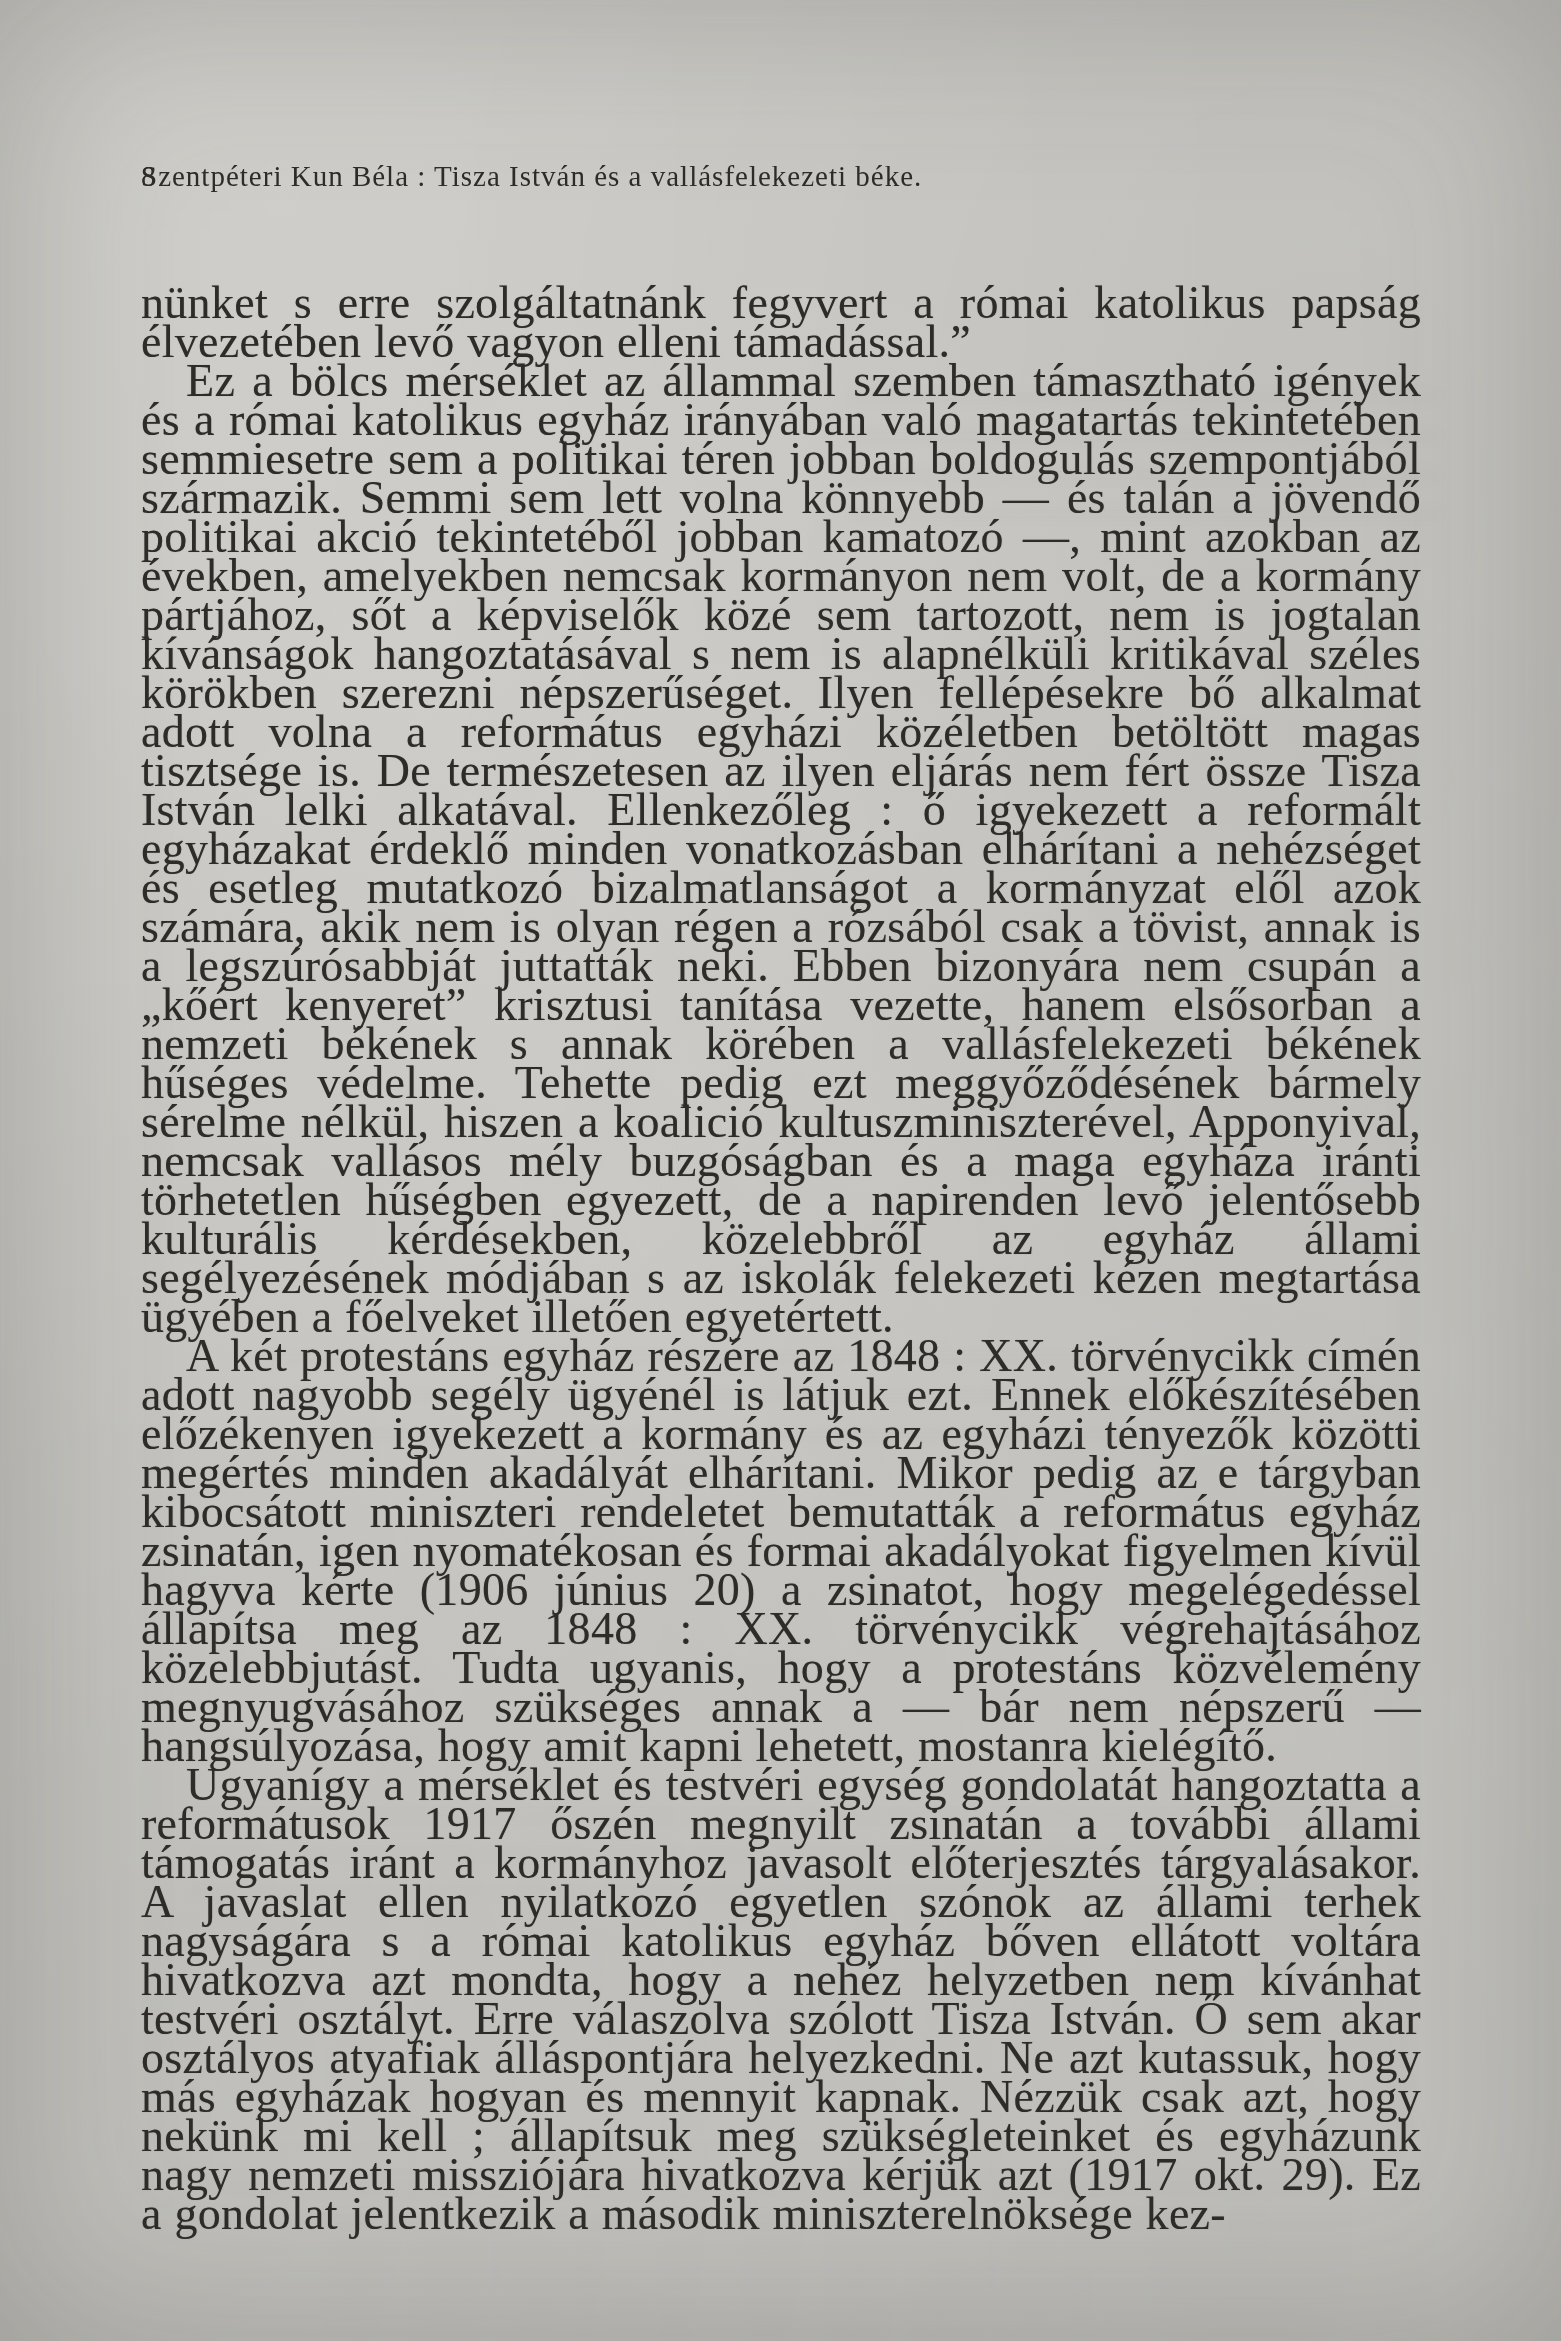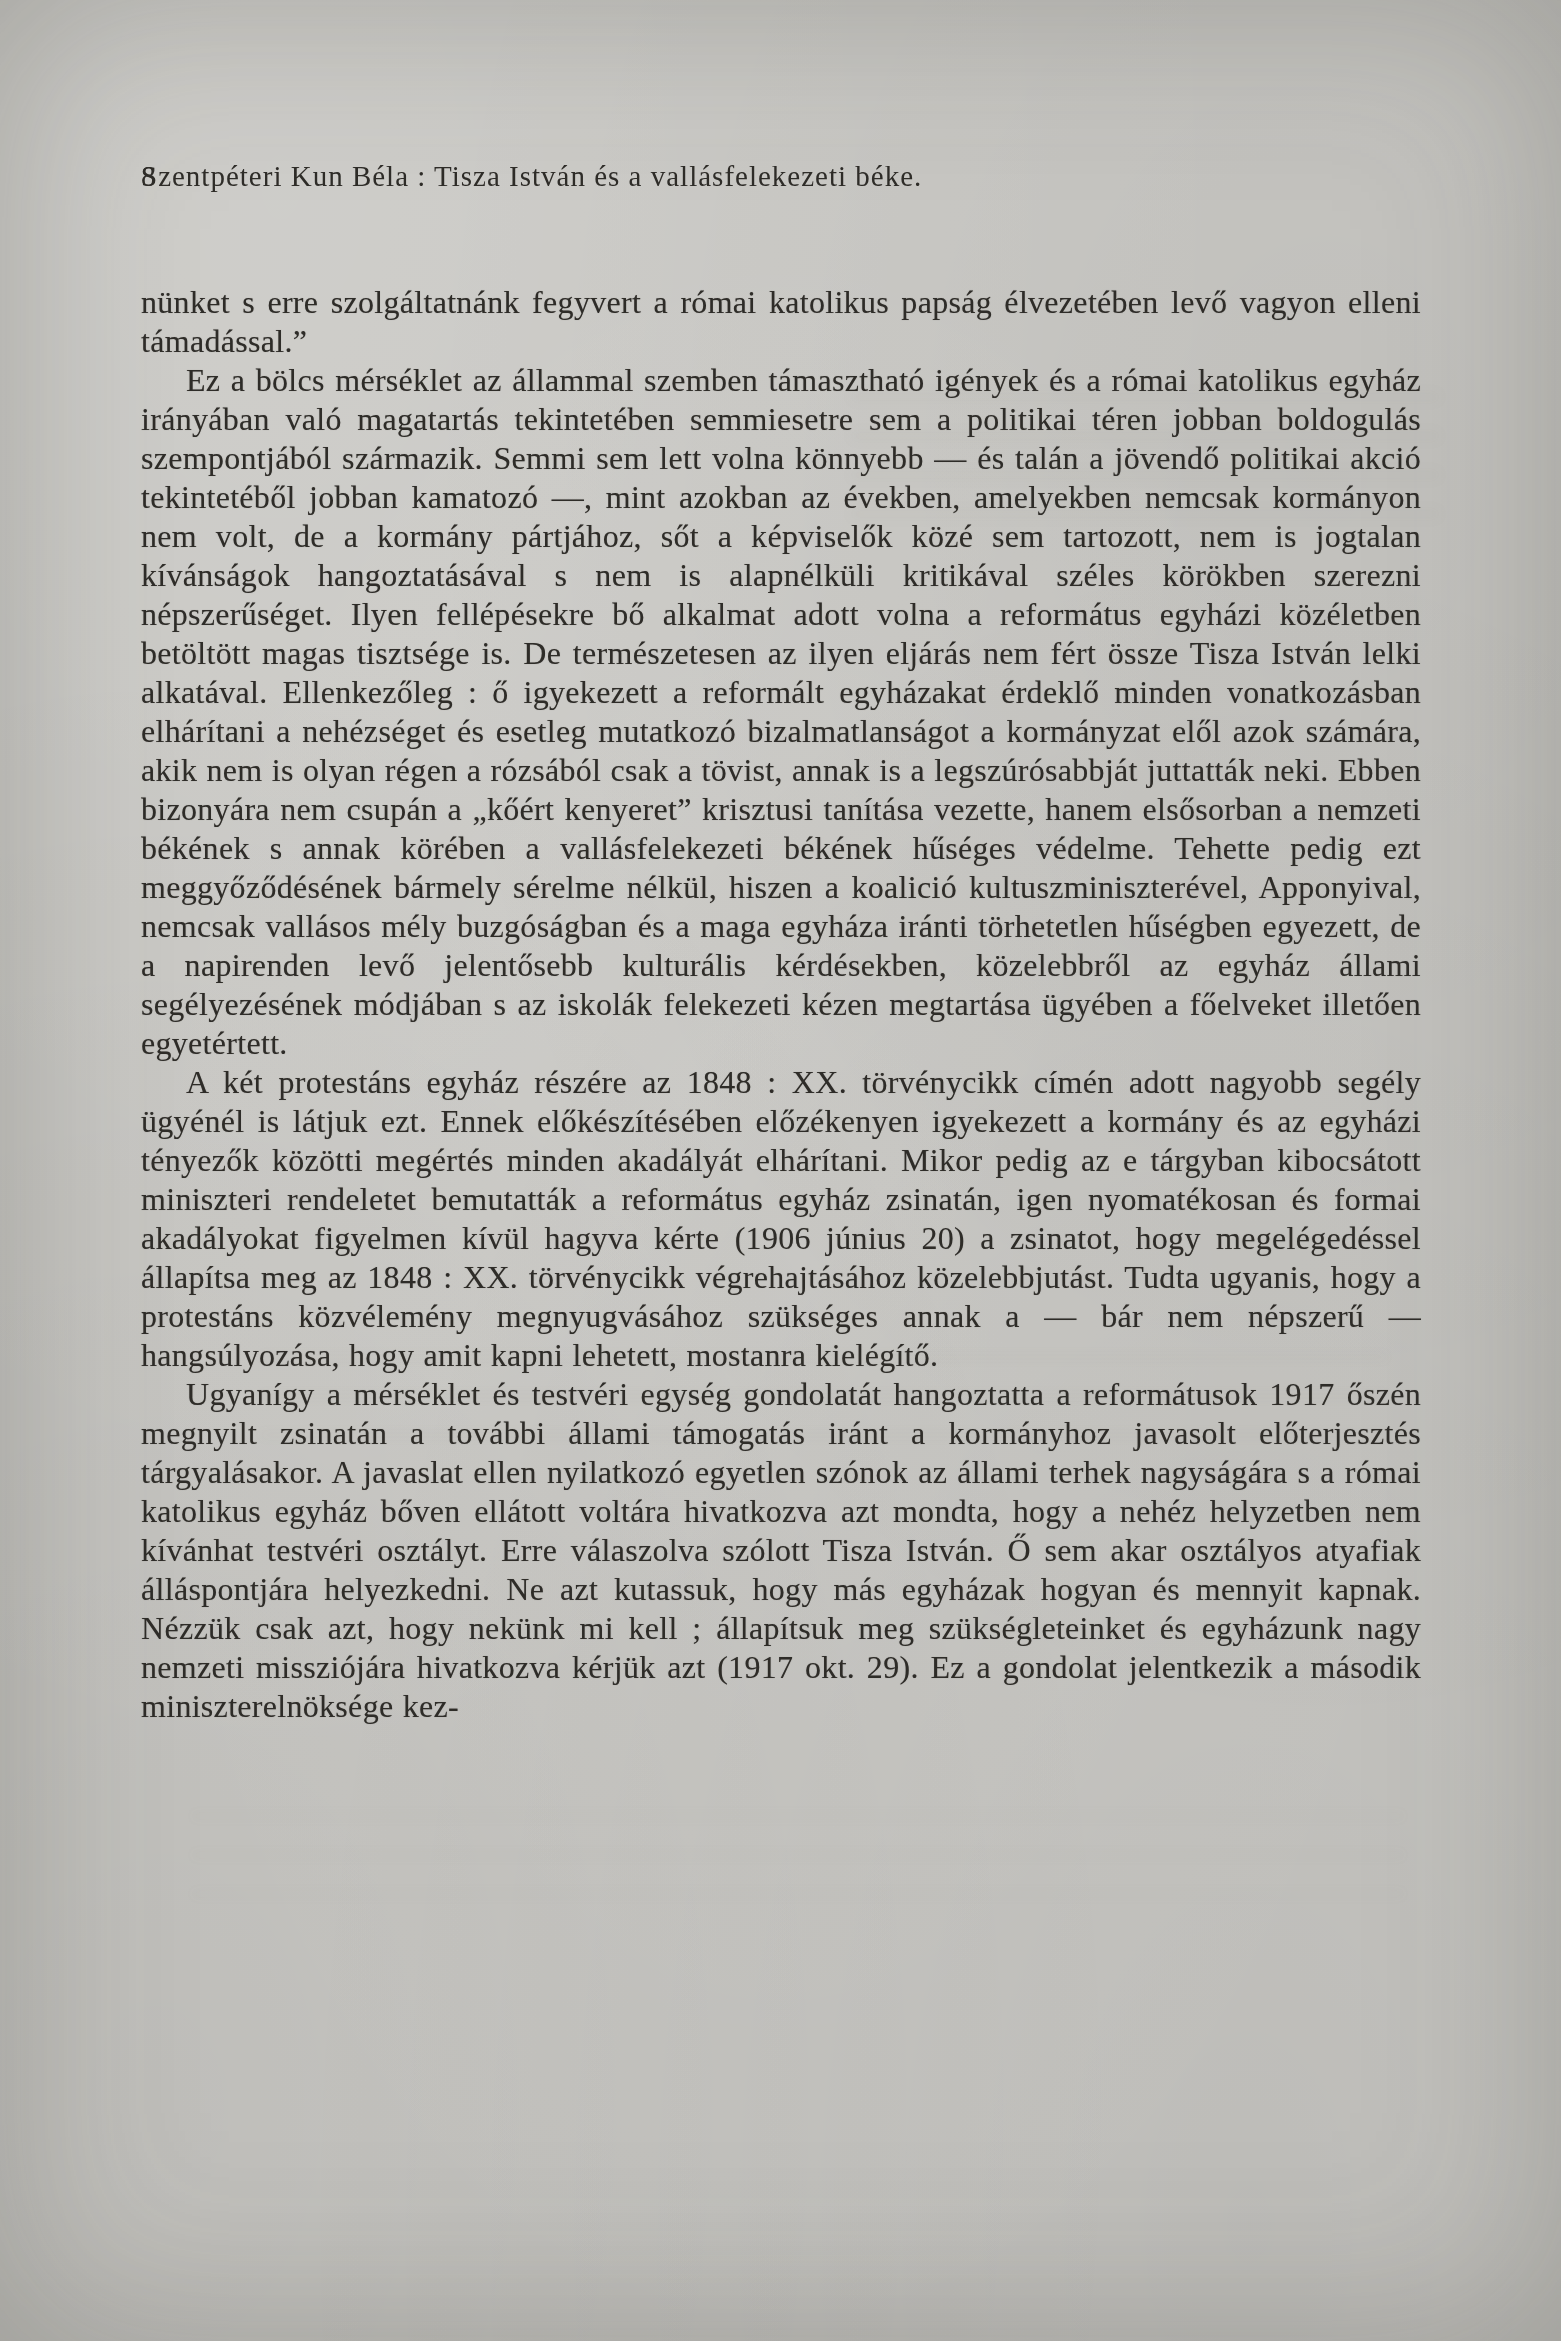--- a/index.html
+++ b/index.html
@@ -47,21 +47,21 @@
     text-align: left;
     letter-spacing: 1px;
     white-space: nowrap;
   }
   .text-block {
     margin-top: 83px;
     width: 1280px;
   }
   .para {
     margin: 0;
-    font-size: 32px;
+    font-size: 46px;
     line-height: 39px;
     letter-spacing: 0.3px;
     word-spacing: 0.9px;
     text-align: justify;
     text-indent: 45px;
     text-shadow: 0 0 0.9px rgba(46,44,40,0.35);
   }
   .para.no-indent {
     text-indent: 0;
   }

